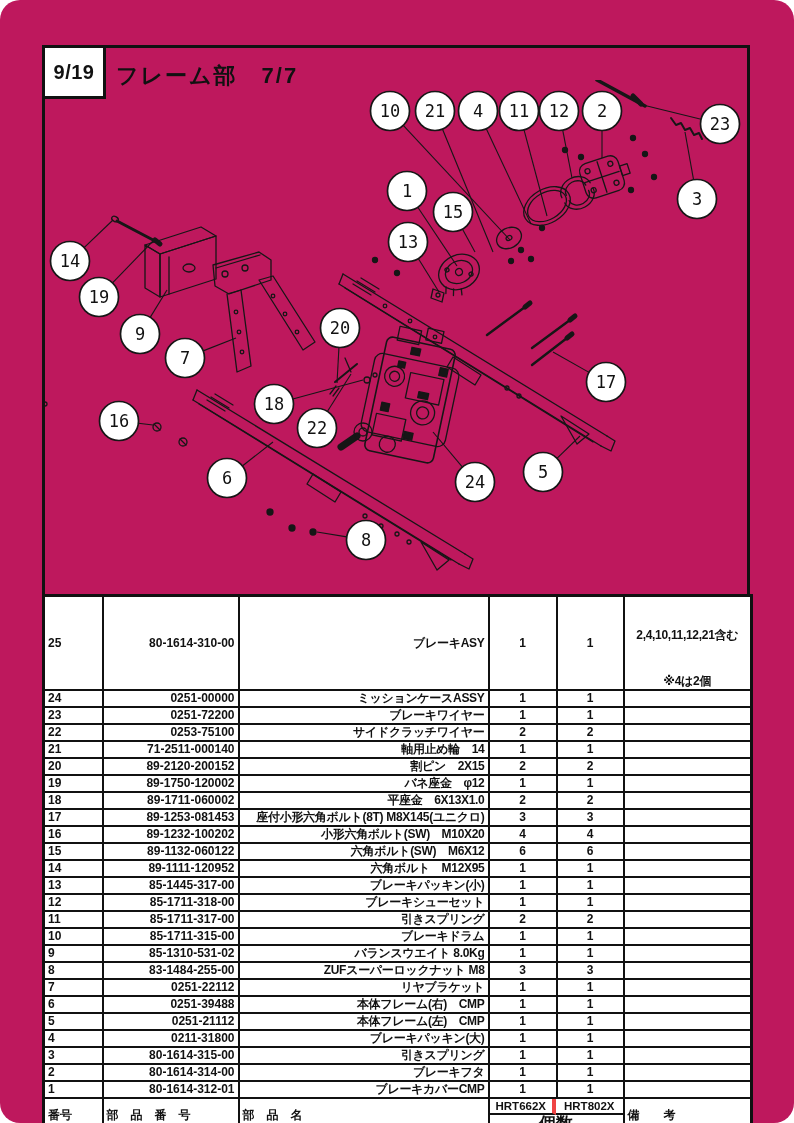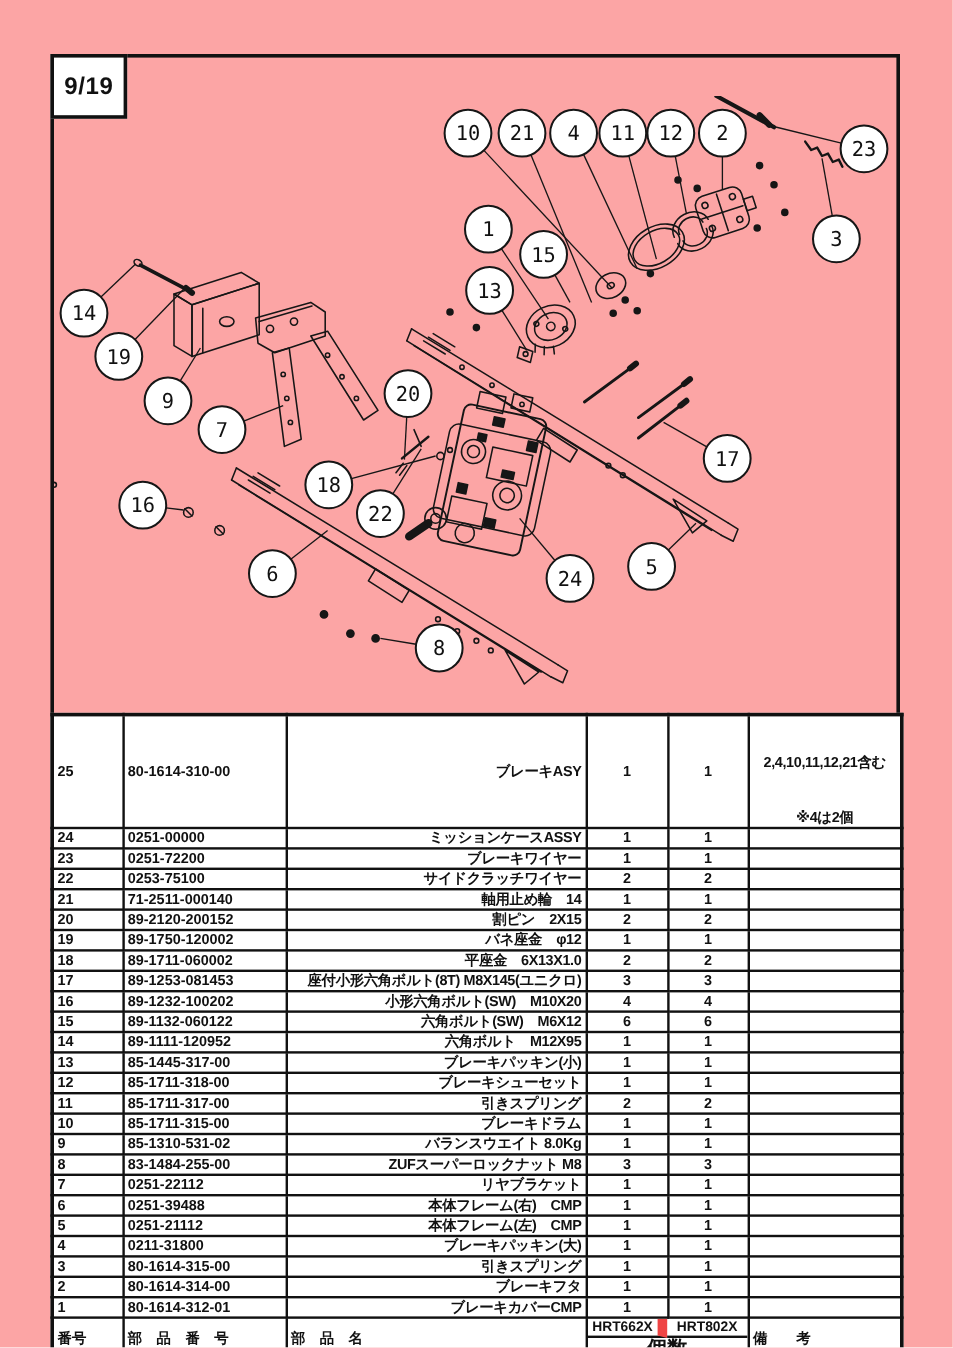--- a/index.html
+++ b/index.html
@@ -1,58 +1,59 @@
 <!DOCTYPE html>
 <html><head>
 <meta charset="utf-8">
 <style>
   html,body{margin:0;padding:0;background:#fff;}
-  .sheet{position:relative;width:794px;height:1123px;background:#fca5a5;overflow:hidden;
-         font-family:"Liberation Sans","DejaVu Sans",sans-serif;color:#111;}
+  .sheet{position:relative;width:794px;height:1123px;background:#be185d;overflow:hidden;
+         font-family:"Liberation Sans","DejaVu Sans",sans-serif;color:#111;border-radius:20px;}
   .outer{position:absolute;left:42px;top:45px;width:708px;height:1023px;
          border:3px solid #111;box-sizing:border-box;}
   .pagebox{position:absolute;left:42px;top:45px;width:64px;height:54px;border:3px solid #111;
            box-sizing:border-box;display:flex;align-items:center;justify-content:center;
            font-weight:bold;font-size:20px;letter-spacing:0.5px;background:#fff;}
   .title{position:absolute;left:116px;top:61px;font-weight:bold;font-size:22px;letter-spacing:2px;}
   svg.diagram{position:absolute;left:45px;top:80px;}
   .art{stroke:#161616;fill:none;stroke-width:1.3;stroke-linecap:round;stroke-linejoin:round;}
   .leader{stroke:#161616;stroke-width:1.1;fill:none;}
   .callout-circle{fill:#fff;stroke:#161616;stroke-width:1.7;}
   .callout-num{font-family:"DejaVu Sans Mono","Liberation Mono",monospace;font-size:17px;
                font-weight:500;fill:#111;text-anchor:middle;}
   table.parts{position:absolute;left:42px;top:594px;width:708px;border-collapse:collapse;
               table-layout:fixed;background:#fff;border:3px solid #111;}
   .parts td{border:2px solid #111;font-weight:700;font-size:12px;line-height:1.05;
             padding:0 3px;overflow:hidden;white-space:nowrap;vertical-align:middle;height:15px;}
   .parts tr.r-tall td{height:29px;}
   .parts tr.f-row td{height:33px;}
   .c-no{text-align:left;}
-  .c-pn{text-align:left;font-size:12.5px;}
+  .c-pn{text-align:right;font-size:12.5px;}
   .c-name{text-align:right;font-size:12.5px;letter-spacing:-0.3px;}
   .c-q{text-align:center;}
   .c-rem{text-align:center;font-size:10.5px;letter-spacing:-0.3px;}
   .c-rem div{line-height:1.15;margin-top:32px;}
   .f-label{text-align:left;font-size:13px;}
   td.qty-head{padding:0;}
   .qty-grid{display:grid;grid-template-columns:1fr 1fr;grid-template-rows:16px auto;height:33px;}
   .qm{border-bottom:2px solid #111;text-align:center;font-size:11.5px;font-weight:700;
       line-height:15px;overflow:hidden;}
-  .qm1{border-right:8px solid #ef4444;}
+  .qm1{border-right:4px solid #ef4444;}
   .qlab{grid-column:1/3;display:flex;align-items:center;justify-content:center;
         font-size:17px;font-weight:700;}
 </style>
 </head>
 <body>
 
 <div class="sheet">
   <div class="outer"></div>
   <div class="pagebox">
     <span>9/19</span>
   </div>
+  <div class="title">フレーム部　7/7</div>
 
   <svg class="diagram" width="702" height="508" viewBox="0 0 702 508">
     <g class="art">
 
       <g>
         <path d="M552,0 L600,26" stroke-width="3.5"></path>
         <path d="M588,16 l8,8" stroke-width="5"></path>
       </g>
 
       <g>

